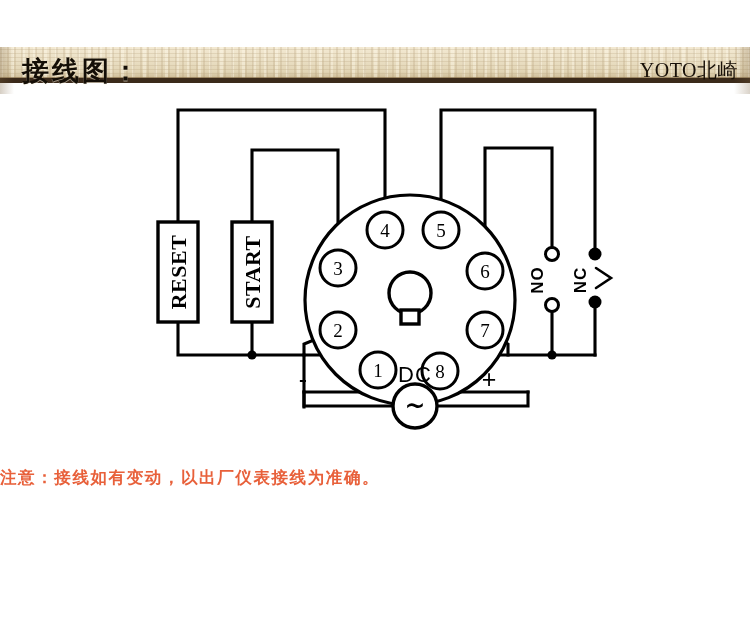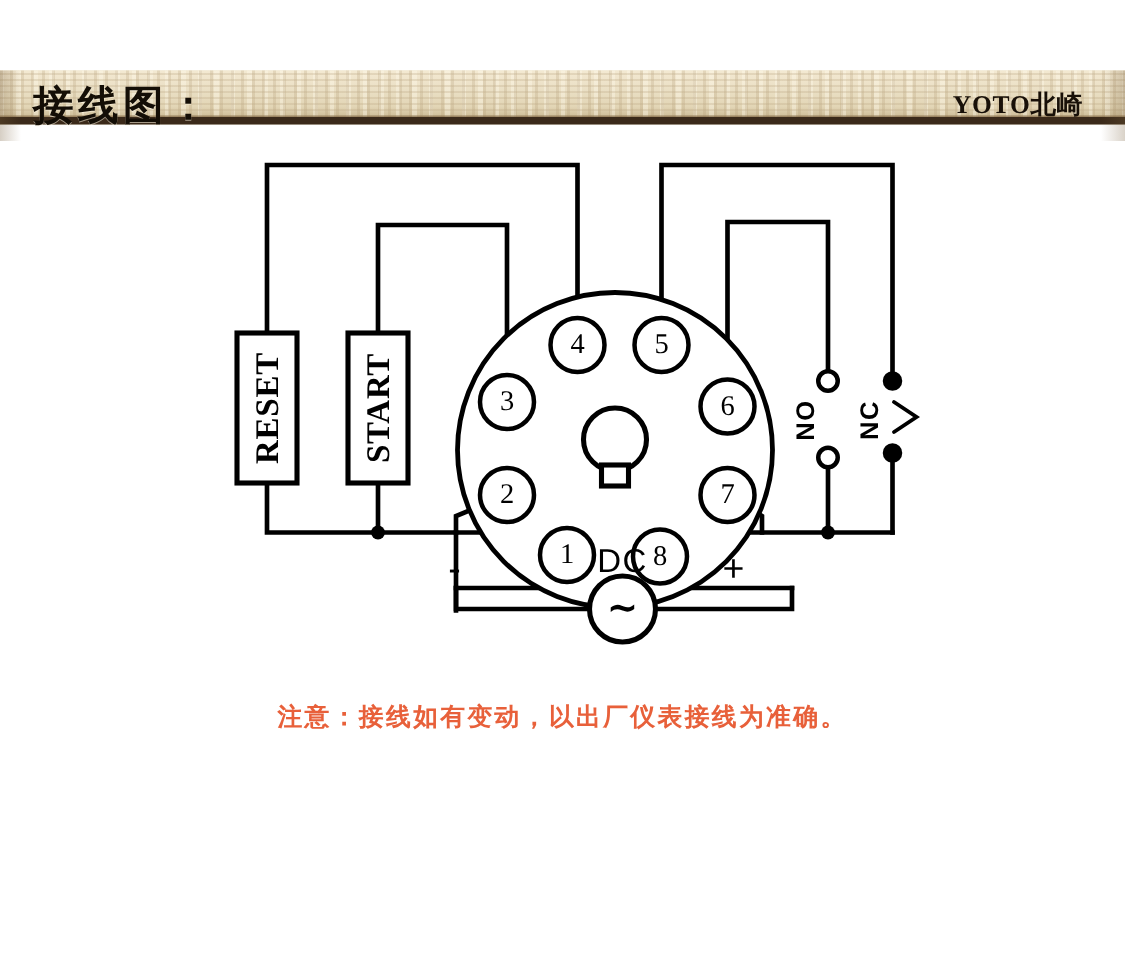--- a/index.html
+++ b/index.html
@@ -55,25 +55,25 @@
     font-size: 27px;
     font-weight: bold;
     letter-spacing: 3px;
     color: #140e06;
     text-shadow: 0 1px 0 rgba(255,248,230,0.55);
     line-height: 40px;
     white-space: nowrap;
   }
   #header-brand {
     position: absolute;
-    right: 28px;
+    right: 12px;
     top: 8px;
     font-family: "Liberation Serif", "DejaVu Serif", serif;
-    font-size: 17px;
-    font-weight: bold;
+    font-size: 20px;
+    font-weight: normal;
     letter-spacing: 0.5px;
     color: #181008;
     line-height: 30px;
     white-space: nowrap;
   }
 
   
   #diagram-canvas {
     position: absolute;
     left: 0;
@@ -139,21 +139,21 @@
     text-anchor: middle;
     dominant-baseline: central;
   }
 
   
   #notice-block {
     position: absolute;
     left: 0;
     top: 462px;
     width: 750px;
-    text-align: center;
+    text-align: left;
     font-family: "DejaVu Serif", "Liberation Serif", serif;
     color: #e8603a;
   }
   .notice-line {
     font-size: 16.5px;
     font-weight: bold;
     letter-spacing: 1.6px;
     line-height: 31px;
     white-space: nowrap;
   }

